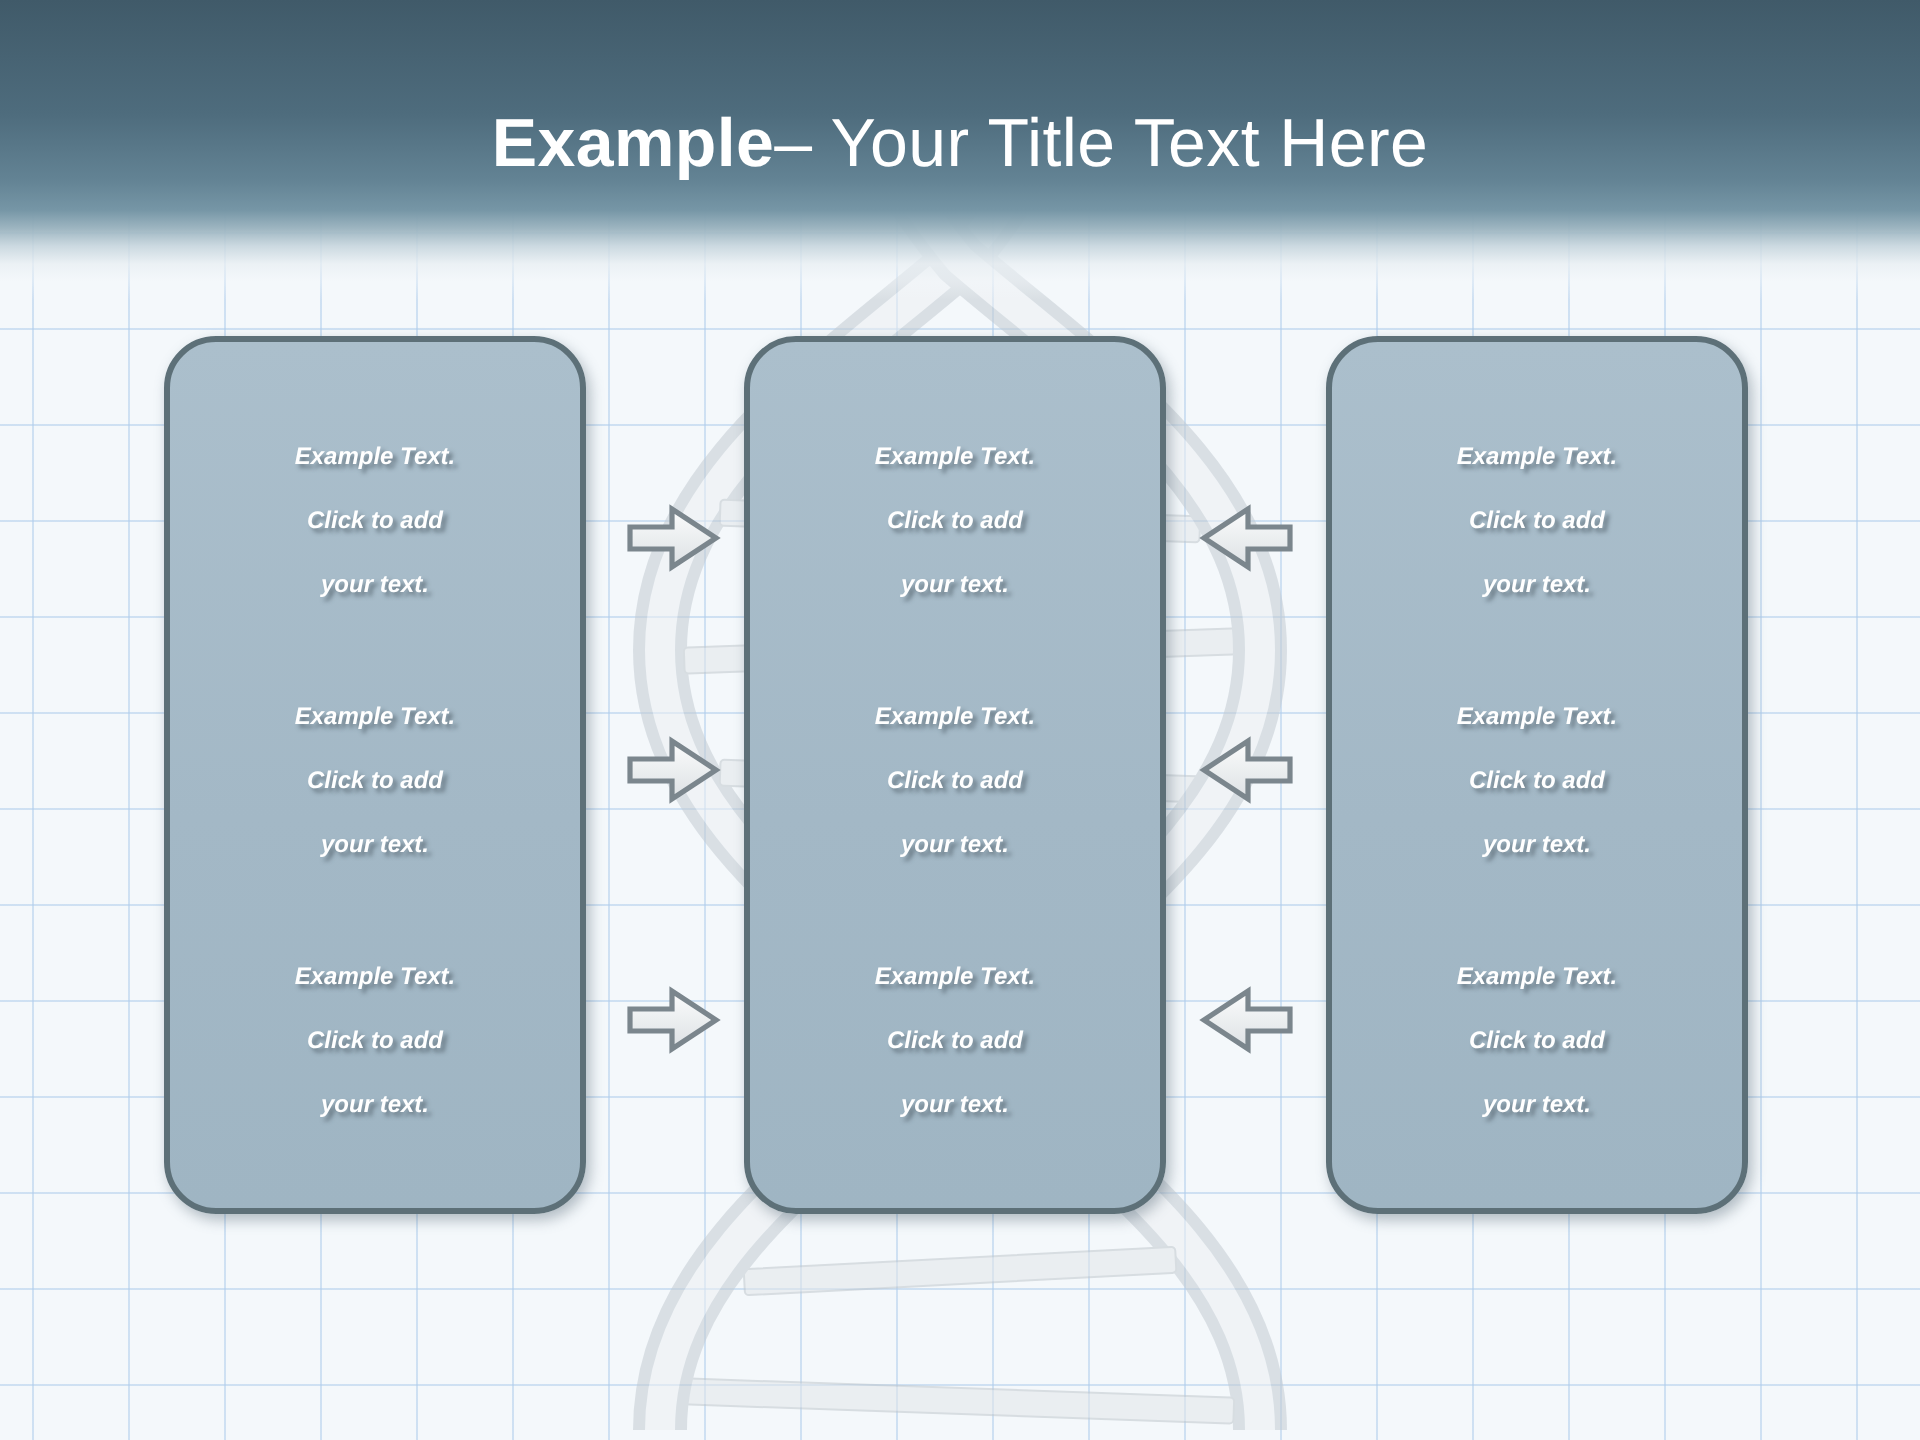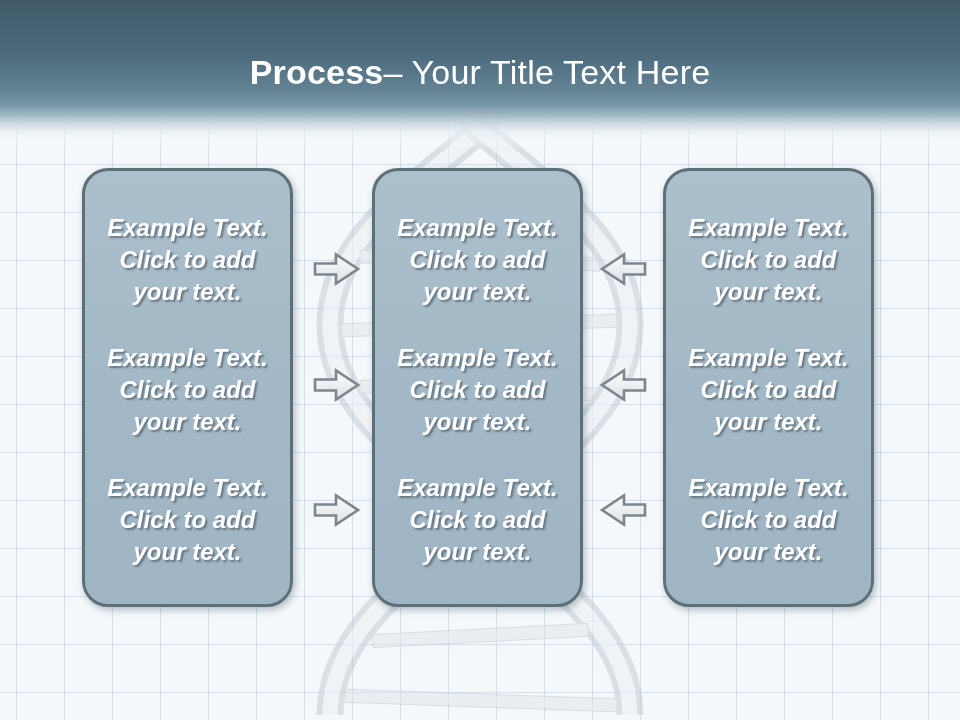--- a/index.html
+++ b/index.html
@@ -48,21 +48,21 @@
     border:3px solid #5d7078; border-radius:26px;
     box-shadow:2px 3px 7px rgba(75,95,110,.40);
     display:flex; flex-direction:column; align-items:center;
   }
   .panel-left{ left:82px; }
   .panel-center{ left:372px; }
   .panel-right{ left:663px; }
   .tblock{
     margin-top:34px; width:190px;
     white-space:pre-line; text-align:center;
-    font-style:italic; font-weight:600; font-size:24px; line-height:32px;
+    font-style:italic; font-weight:600; font-size:12px; line-height:32px;
     color:#ffffff; text-shadow:2px 2px 2px rgba(92,107,118,.85);
   }
   .tblock:first-child{ margin-top:41px; }
   .arrow{ position:absolute; width:48px; height:34px; }
   .arrow-r1{ left:313px; top:252px; } .arrow-r2{ left:313px; top:368px; } .arrow-r3{ left:313px; top:493px; }
   .arrow-l1{ left:599px; top:252px; } .arrow-l2{ left:599px; top:368px; } .arrow-l3{ left:599px; top:493px; }
 </style>
 </head>
 <body>
 
@@ -88,21 +88,21 @@
       <g>
         <path d="M262,-20 C274,0 284,16 300,35 C364,90 450,145 450,230 C450,315 364,370 300,425 C236,480 150,535 150,620" fill="none" stroke="#c4ccd3" stroke-width="27"></path>
         <path d="M262,-20 C274,0 284,16 300,35 C364,90 450,145 450,230 C450,315 364,370 300,425 C236,480 150,535 150,620" fill="none" stroke="#edf0f3" stroke-width="15"></path>
       </g>
     </g>
   </svg>
 
   <div class="header"></div>
 
   <div class="title">
-    <span class="t-bold">Process</span><span class="t-rest">– Your Title Text Here</span>
+    <span class="t-bold">Example</span><span class="t-rest">– Your Title Text Here</span>
   </div>
 
   <section class="panel panel-left">
     <div class="tblock">Example Text.
 Click  to add
 your text.</div>
     <div class="tblock">Example Text.
 Click  to add
 your text.</div>
     <div class="tblock">Example Text.

